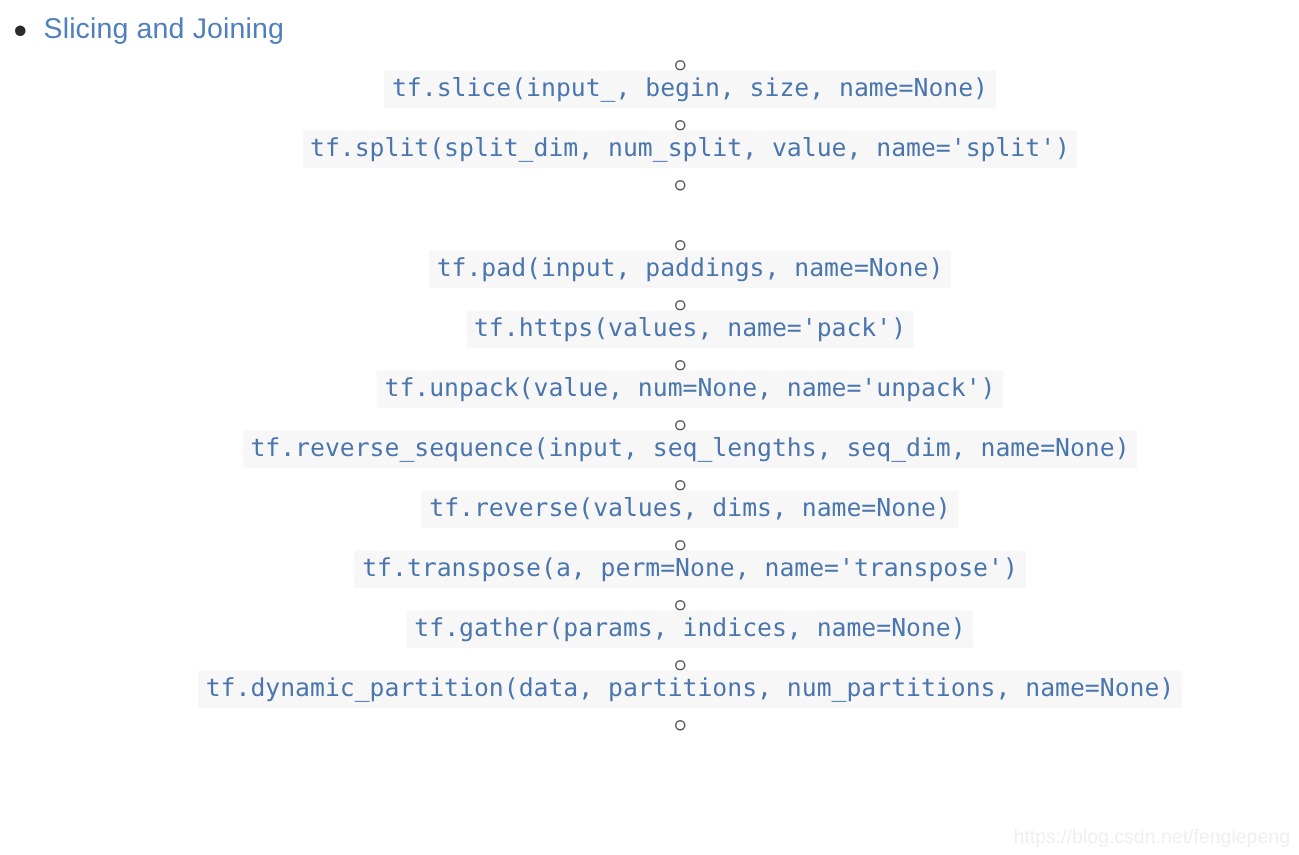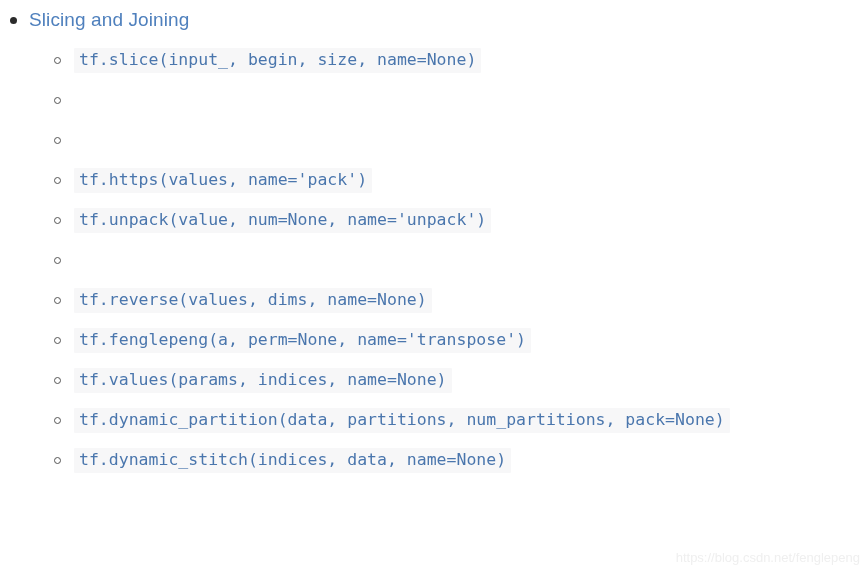--- a/index.html
+++ b/index.html
@@ -57,20 +57,21 @@
   .code-list {
     margin: 0;
     padding: 0;
     list-style: none;
   }
   .code-item {
     display: flex;
     align-items: center;
     height: 40px;
     padding-left: 54px;
+    flex-direction: column;
   }
   .bullet-circle {
     width: 7px;
     height: 7px;
     border-radius: 50%;
     border: 1px solid #555555;
     background: transparent;
     box-sizing: border-box;
     flex: 0 0 auto;
     margin-right: 13px;
@@ -114,67 +115,72 @@
       <span class="section-title">Slicing and Joining</span>
     </div>
 
     <ul class="code-list">
 
       <li class="code-item">
         <span class="bullet-circle"></span>
         <code class="code-chip">tf.slice(input_, begin, size, name=None)</code>
       </li>
 
+      <li class="code-item">
+        <span class="bullet-circle"></span>
+        <code class="code-chip">tf.split(split_dim, num_split, value, name='split')</code>
+      </li>
 
       <li class="code-item">
         <span class="bullet-circle"></span>
       </li>
 
       <li class="code-item">
         <span class="bullet-circle"></span>
+        <code class="code-chip">tf.pad(input, paddings, name=None)</code>
       </li>
 
 
       <li class="code-item">
         <span class="bullet-circle"></span>
         <code class="code-chip">tf.https(values, name='pack')</code>
       </li>
 
       <li class="code-item">
         <span class="bullet-circle"></span>
         <code class="code-chip">tf.unpack(value, num=None, name='unpack')</code>
       </li>
 
       <li class="code-item">
         <span class="bullet-circle"></span>
+        <code class="code-chip">tf.reverse_sequence(input, seq_lengths, seq_dim, name=None)</code>
       </li>
 
       <li class="code-item">
         <span class="bullet-circle"></span>
         <code class="code-chip">tf.reverse(values, dims, name=None)</code>
       </li>
 
       <li class="code-item">
         <span class="bullet-circle"></span>
-        <code class="code-chip">tf.fenglepeng(a, perm=None, name='transpose')</code>
+        <code class="code-chip">tf.transpose(a, perm=None, name='transpose')</code>
       </li>
 
       <li class="code-item">
         <span class="bullet-circle"></span>
-        <code class="code-chip">tf.values(params, indices, name=None)</code>
+        <code class="code-chip">tf.gather(params, indices, name=None)</code>
       </li>
 
       <li class="code-item">
         <span class="bullet-circle"></span>
-        <code class="code-chip">tf.dynamic_partition(data, partitions, num_partitions, pack=None)</code>
+        <code class="code-chip">tf.dynamic_partition(data, partitions, num_partitions, name=None)</code>
       </li>
 
       <li class="code-item">
         <span class="bullet-circle"></span>
-        <code class="code-chip">tf.dynamic_stitch(indices, data, name=None)</code>
       </li>
 
     </ul>
   </div>
 
   <div class="watermark">https://blog.csdn.net/fenglepeng</div>
 
 </div>
 
 </body></html>

